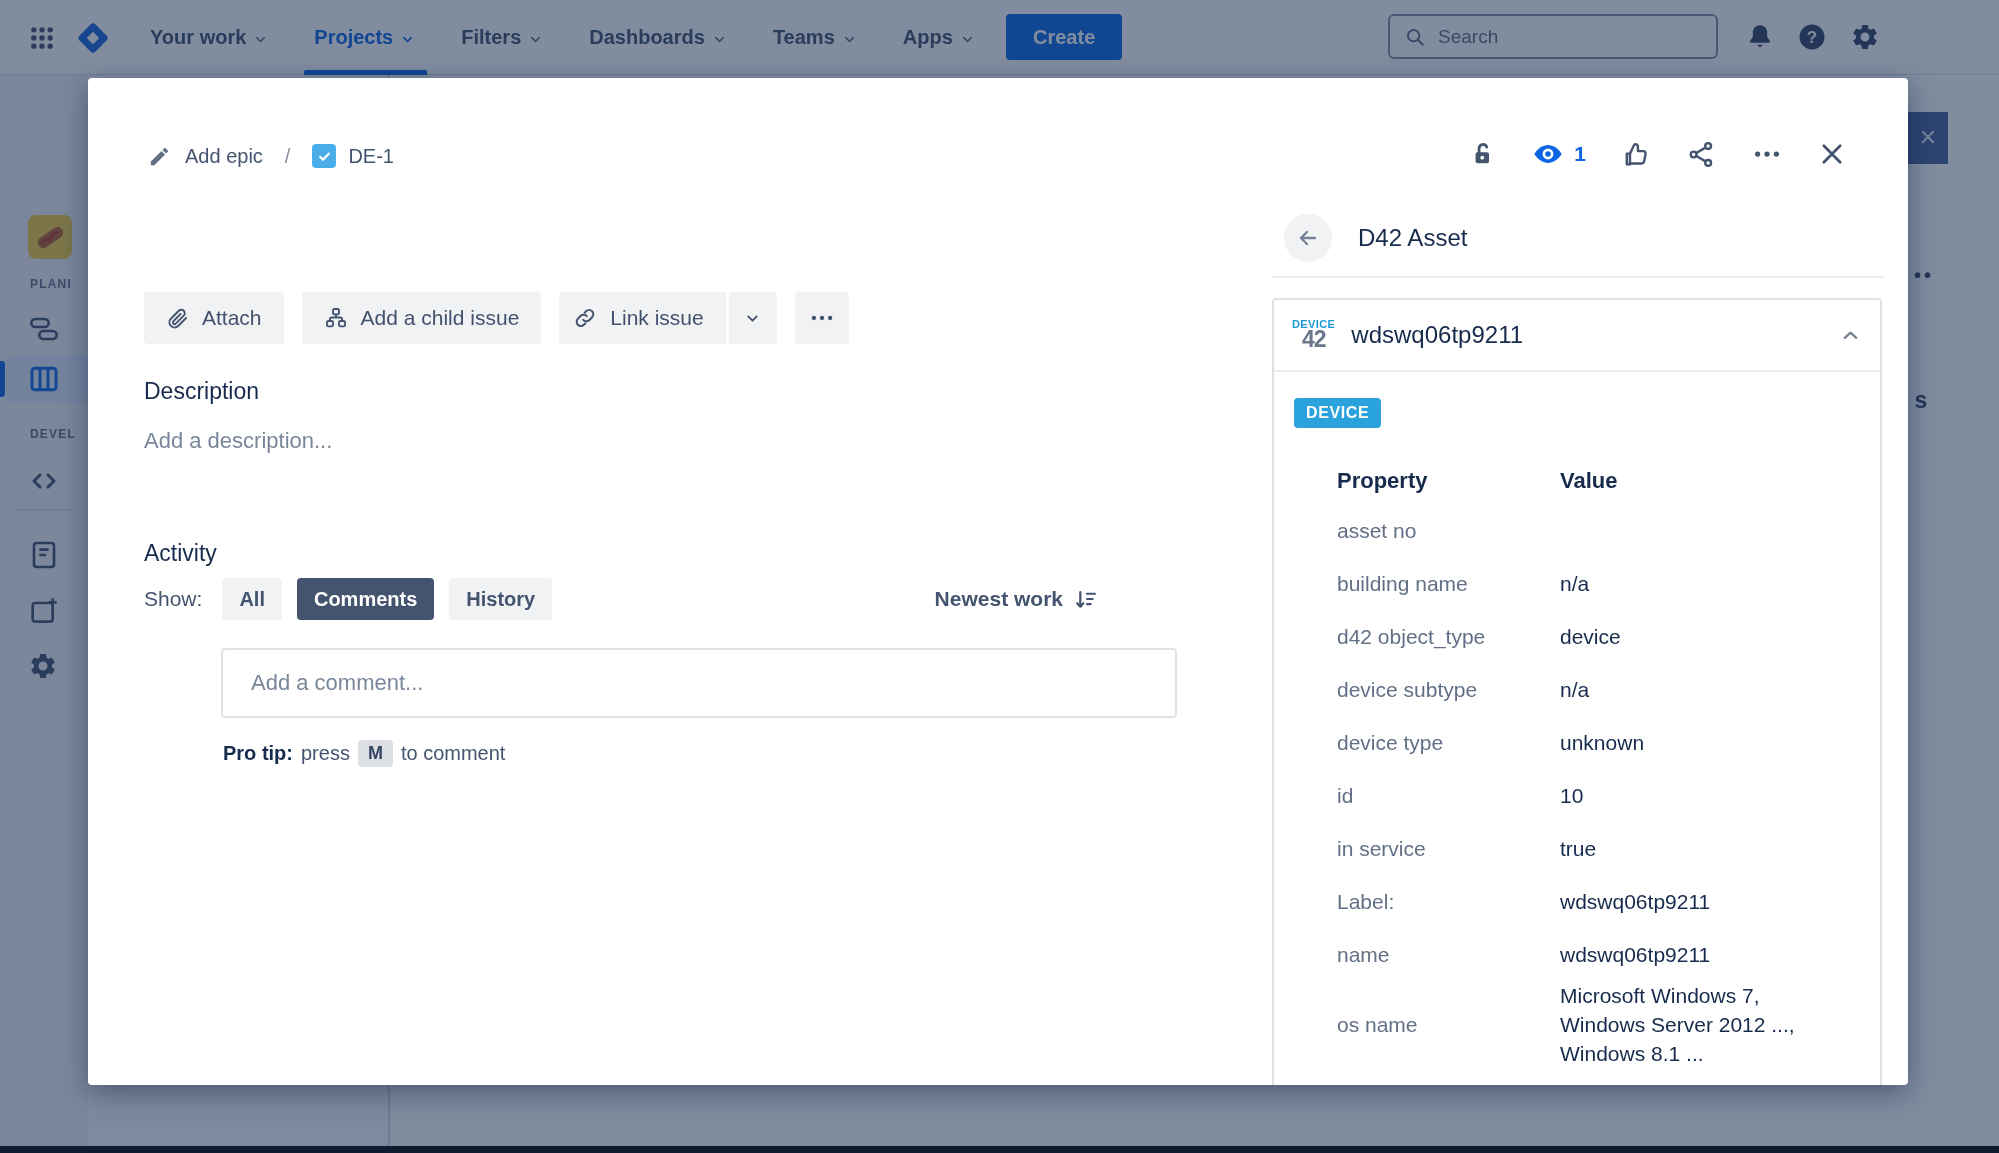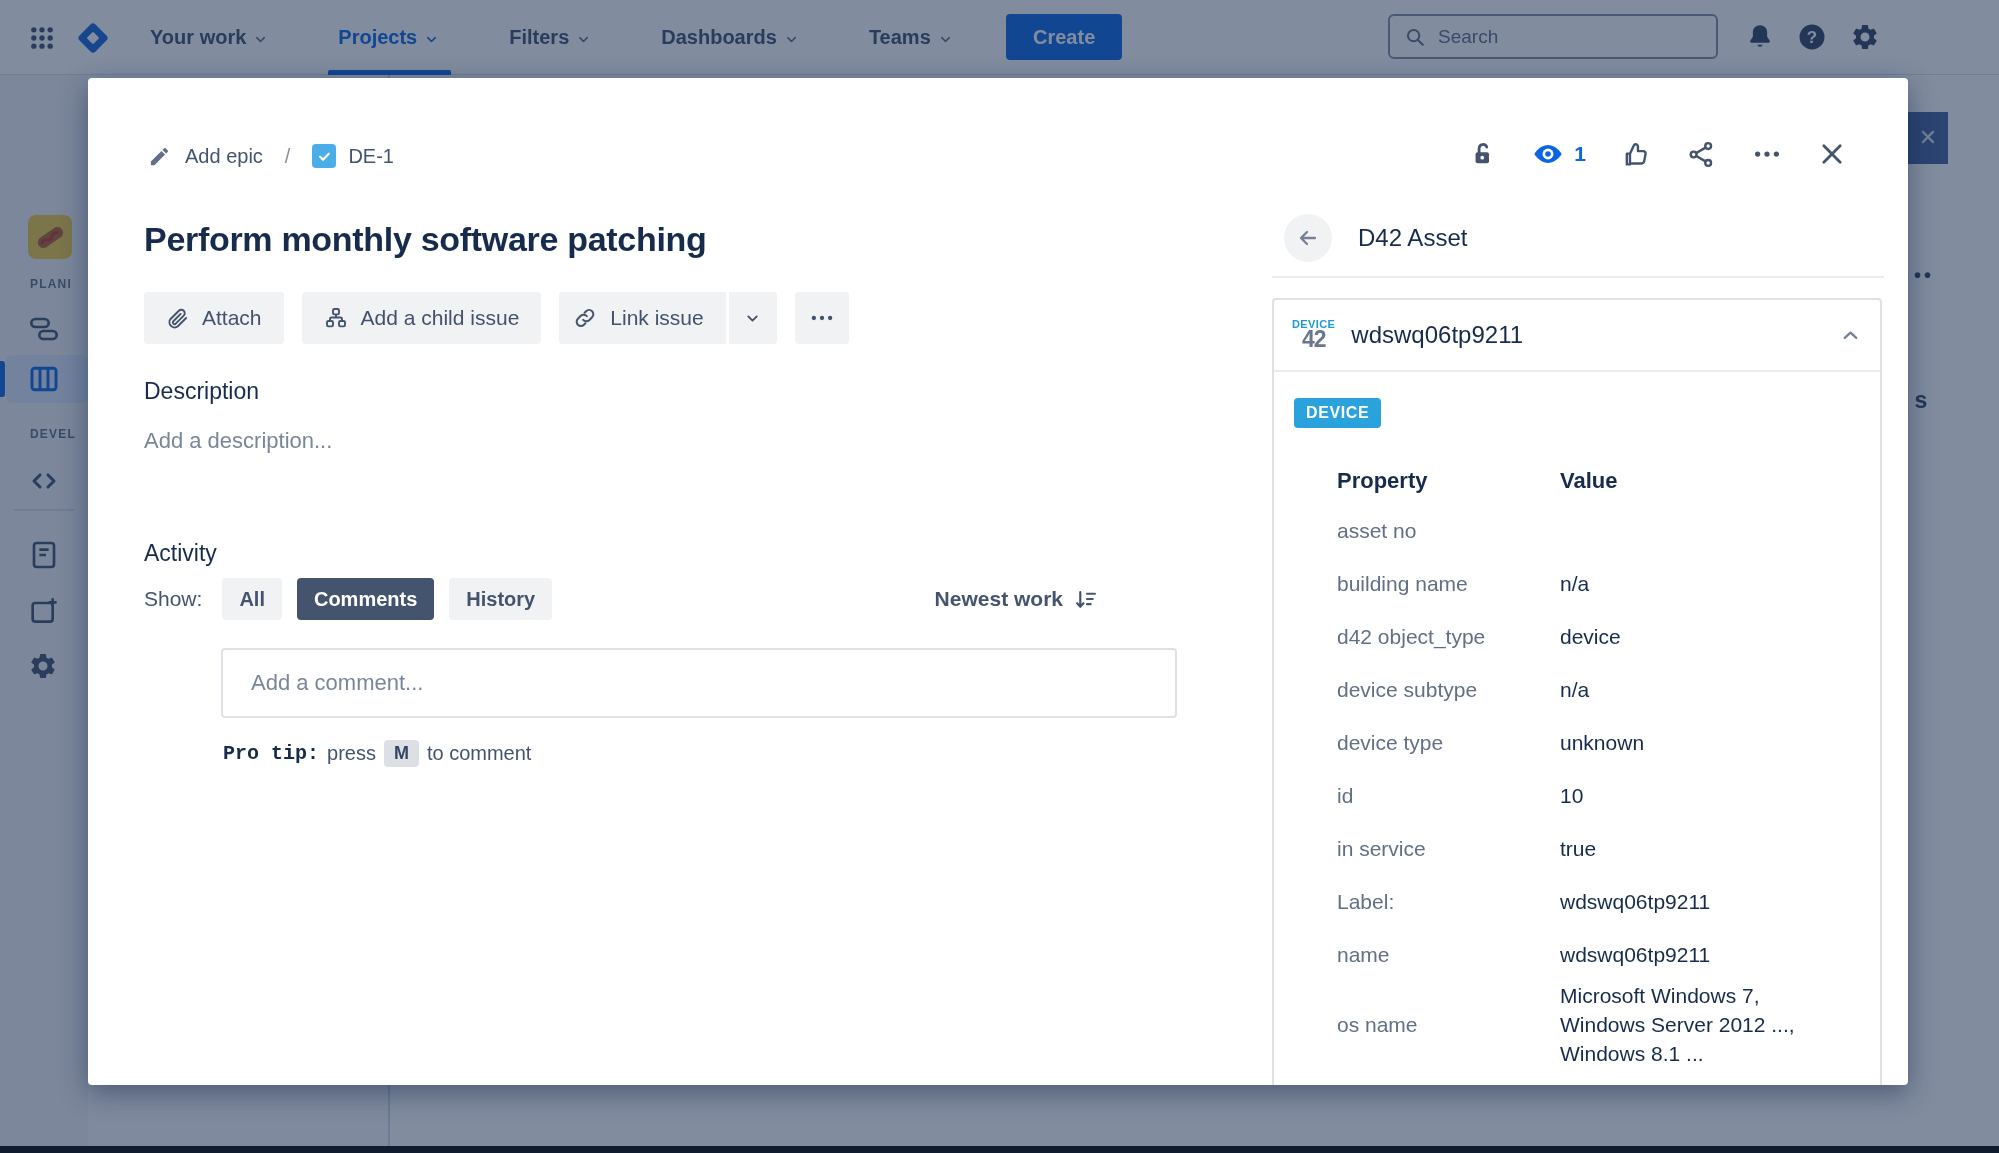--- a/index.html
+++ b/index.html
@@ -10,21 +10,21 @@
 
   
   #backdrop { position:absolute; inset:0; background:#fff; }
   .bg-main { position:absolute; left:390px; top:75px; right:0; bottom:7px; background:#FFFFFF; }
   .bg-sidepanel { position:absolute; left:88px; top:75px; width:302px; bottom:7px; background:#FAFBFC; border-right:2px solid #D5D9E0; }
 
   
   #nav { position:absolute; left:0; top:0; width:100%; height:75px; background:#FFFFFF; border-bottom:1px solid #DCDFE4; }
   .grid-icon { left:28px; top:24px; color:#42526E; }
   .jira-logo { left:74px; top:19px; }
-  .nav-items { left:150px; top:0; height:75px; display:flex; align-items:flex-start; gap:70px; list-style:none; }
+  .nav-items { left:150px; top:0; height:75px; display:flex; align-items:flex-start; gap:46px; list-style:none; }
   .nav-item { display:flex; align-items:center; gap:7px; font-size:20px; font-weight:600; color:#42526E; height:75px; position:relative; cursor:pointer; }
   .nav-item .chev { color:#626F86; margin-top:3px; }
   .nav-item.active { color:#0C66E4; }
   .nav-item.active .chev { color:#0C66E4; }
   .nav-item.active::after { content:""; position:absolute; left:-10px; right:-12px; bottom:0; height:5px; background:#0C66E4; border-radius:2px 2px 0 0; }
   .create-btn { left:1006px; top:14px; height:46px; padding:0 27px; background:#0C66E4; color:#fff; font-size:20px; font-weight:600; border:none; border-radius:4px; display:flex; align-items:center; }
   .search-box { left:1388px; top:14px; width:330px; height:45px; border:2px solid #8590A2; border-radius:6px; display:flex; align-items:center; padding:0 14px; gap:12px; background:#fff; color:#626F86; }
   .search-box .ph { font-size:19px; color:#626F86; }
   .nav-right-icon { top:22px; color:#344563; }
 
@@ -77,21 +77,21 @@
   .show-row { left:56px; top:500px; width:954px; display:flex; align-items:center; gap:16px; }
   .show-label { font-size:21px; color:#44546F; margin-right:4px; }
   .chips { display:flex; gap:15px; }
   .chip { height:42px; padding:0 17px; background:#F1F2F4; border:none; border-radius:4px; font-family:inherit; font-size:20px; font-weight:600; color:#44546F; cursor:pointer;text-align:right; }
   .chip.active { background:#44546F; color:#FFFFFF; }
   .sort-btn { margin-left:auto; display:flex; align-items:center; gap:10px; background:none; border:none; font-family:inherit; font-size:21px; font-weight:600; color:#44546F; cursor:pointer; }
 
   .comment-box { left:133px; top:570px; width:956px; height:70px; border:2px solid #DFE1E6; border-radius:4px; display:flex; align-items:center; padding:0 28px; cursor:text; background:#fff; }
   .comment-box .ph { font-size:22px; color:#7A869A; }
   .protip { left:135px; top:662px; font-size:20px; color:#44546F; display:flex; align-items:center; gap:8px; }
-  .protip b { color:#172B4D; font-weight:700;font-family:Liberation Mono, monospace; }
+  .protip b { color:#172B4D; font-weight:700; }
   .key-badge { background:#DCDFE4; border-radius:4px; padding:3px 10px; font-size:18px; font-weight:700; color:#344563; }
 
   
   .panel-head { left:1196px; top:136px; display:flex; align-items:center; }
   .back-btn { width:48px; height:48px; border-radius:50%; background:#F1F2F4; border:none; display:flex; align-items:center; justify-content:center; color:#758195; cursor:pointer; }
   .panel-title { font-size:24px; font-weight:500; color:#172B4D; margin-left:26px; }
   .panel-divider { left:1184px; top:198px; width:612px; height:2px; background:#EBECF0; }
 
   .asset-card { left:1184px; top:220px; width:610px; height:900px; border:2px solid #DFE1E6; border-radius:4px; background:#fff; }
   .card-head { height:72px; display:flex; align-items:center; padding:0 18px; border-bottom:2px solid #EBECF0; cursor:pointer; }
@@ -337,21 +337,20 @@
           <circle cx="19.5" cy="12" r="2.1"></circle>
         </svg>
     </button>
     <button class="icon-btn">
       <svg width="28" height="28" viewBox="0 0 24 24" fill="none" stroke="currentColor" stroke-width="2.4" stroke-linecap="round">
           <path d="M5 5l14 14M19 5L5 19"></path>
         </svg>
     </button>
   </div>
 
-  <h1 class="abs issue-title">Perform monthly software patching</h1>
 
   <div class="abs toolbar">
     <button class="tb-btn">
       <span class="ticon">
         <svg width="23" height="23" viewBox="0 0 24 24" fill="none" stroke="currentColor" stroke-width="2" stroke-linecap="round" stroke-linejoin="round">
             <path d="M21 11.5l-8.6 8.6a5.4 5.4 0 0 1-7.6-7.6l8.6-8.6a3.6 3.6 0 0 1 5.1 5.1l-8.6 8.6a1.8 1.8 0 0 1-2.5-2.5l7.9-7.9"></path>
           </svg>
       </span>
       <span>Attach</span>
     </button>

